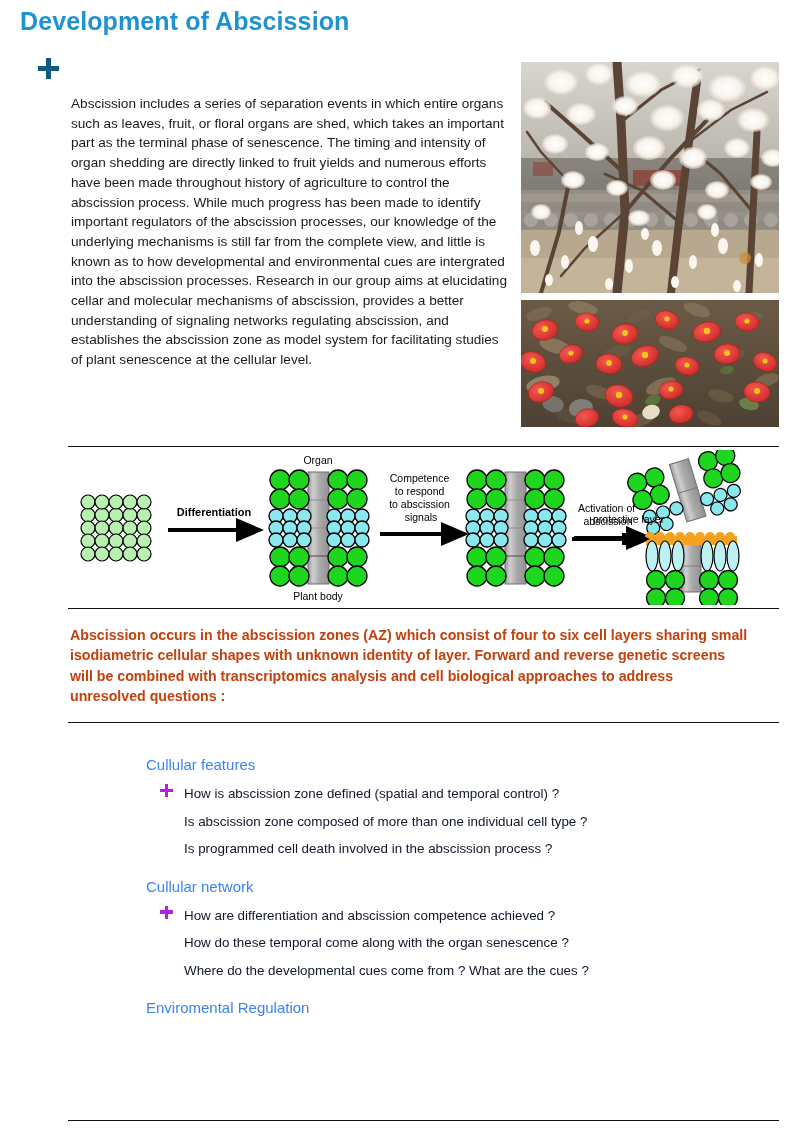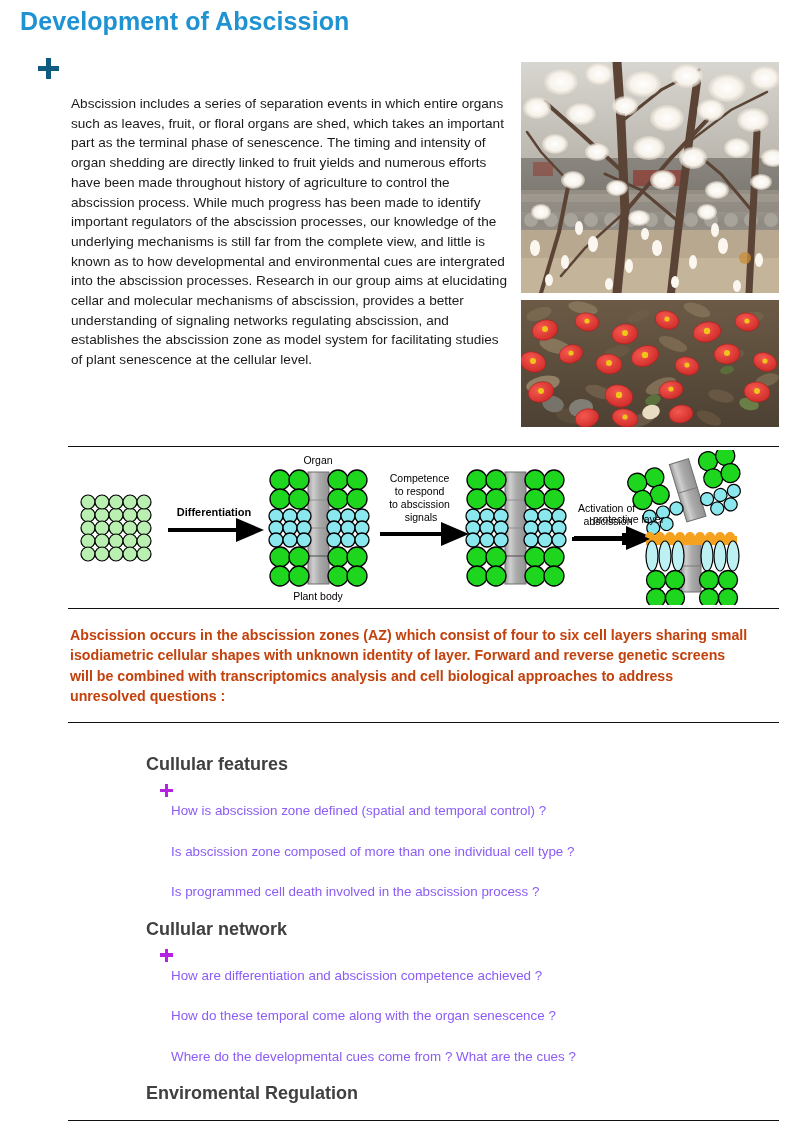--- a/index.html
+++ b/index.html
@@ -125,39 +125,38 @@
 
   
   .sections {
     position: absolute;
     left: 146px;
     top: 755px;
     width: 600px;
   }
   .section { margin-bottom: 8px; }
   .section-heading {
-    font-size: 18px;
-    color: #404040;
-    font-weight: bold;
+    font-size: 15px;
+    color: #3b82f6;
+    font-weight: normal;
     margin: 0 0 6px 0;
     line-height: 19px;
   }
   .q-list {
     margin: 0;
     padding: 0;
     list-style: none;
   }
   .q-item {
     display: flex;
     align-items: flex-start;
     font-size: 13.4px;
     line-height: 27.5px;
-    color: #8b5cf6;
+    color: #0f172a;
     padding-left: 14px;
-    flex-direction: column;
   }
   .q-item .q-text {
     margin-left: 11px;
     line-height: 27.5px;
   }
   .q-item.no-bullet .q-spacer {
     flex: 0 0 13px;
   }
   .section-gap-1 { margin-bottom: 14px; }
   .section-gap-2 { margin-bottom: 14px; }

